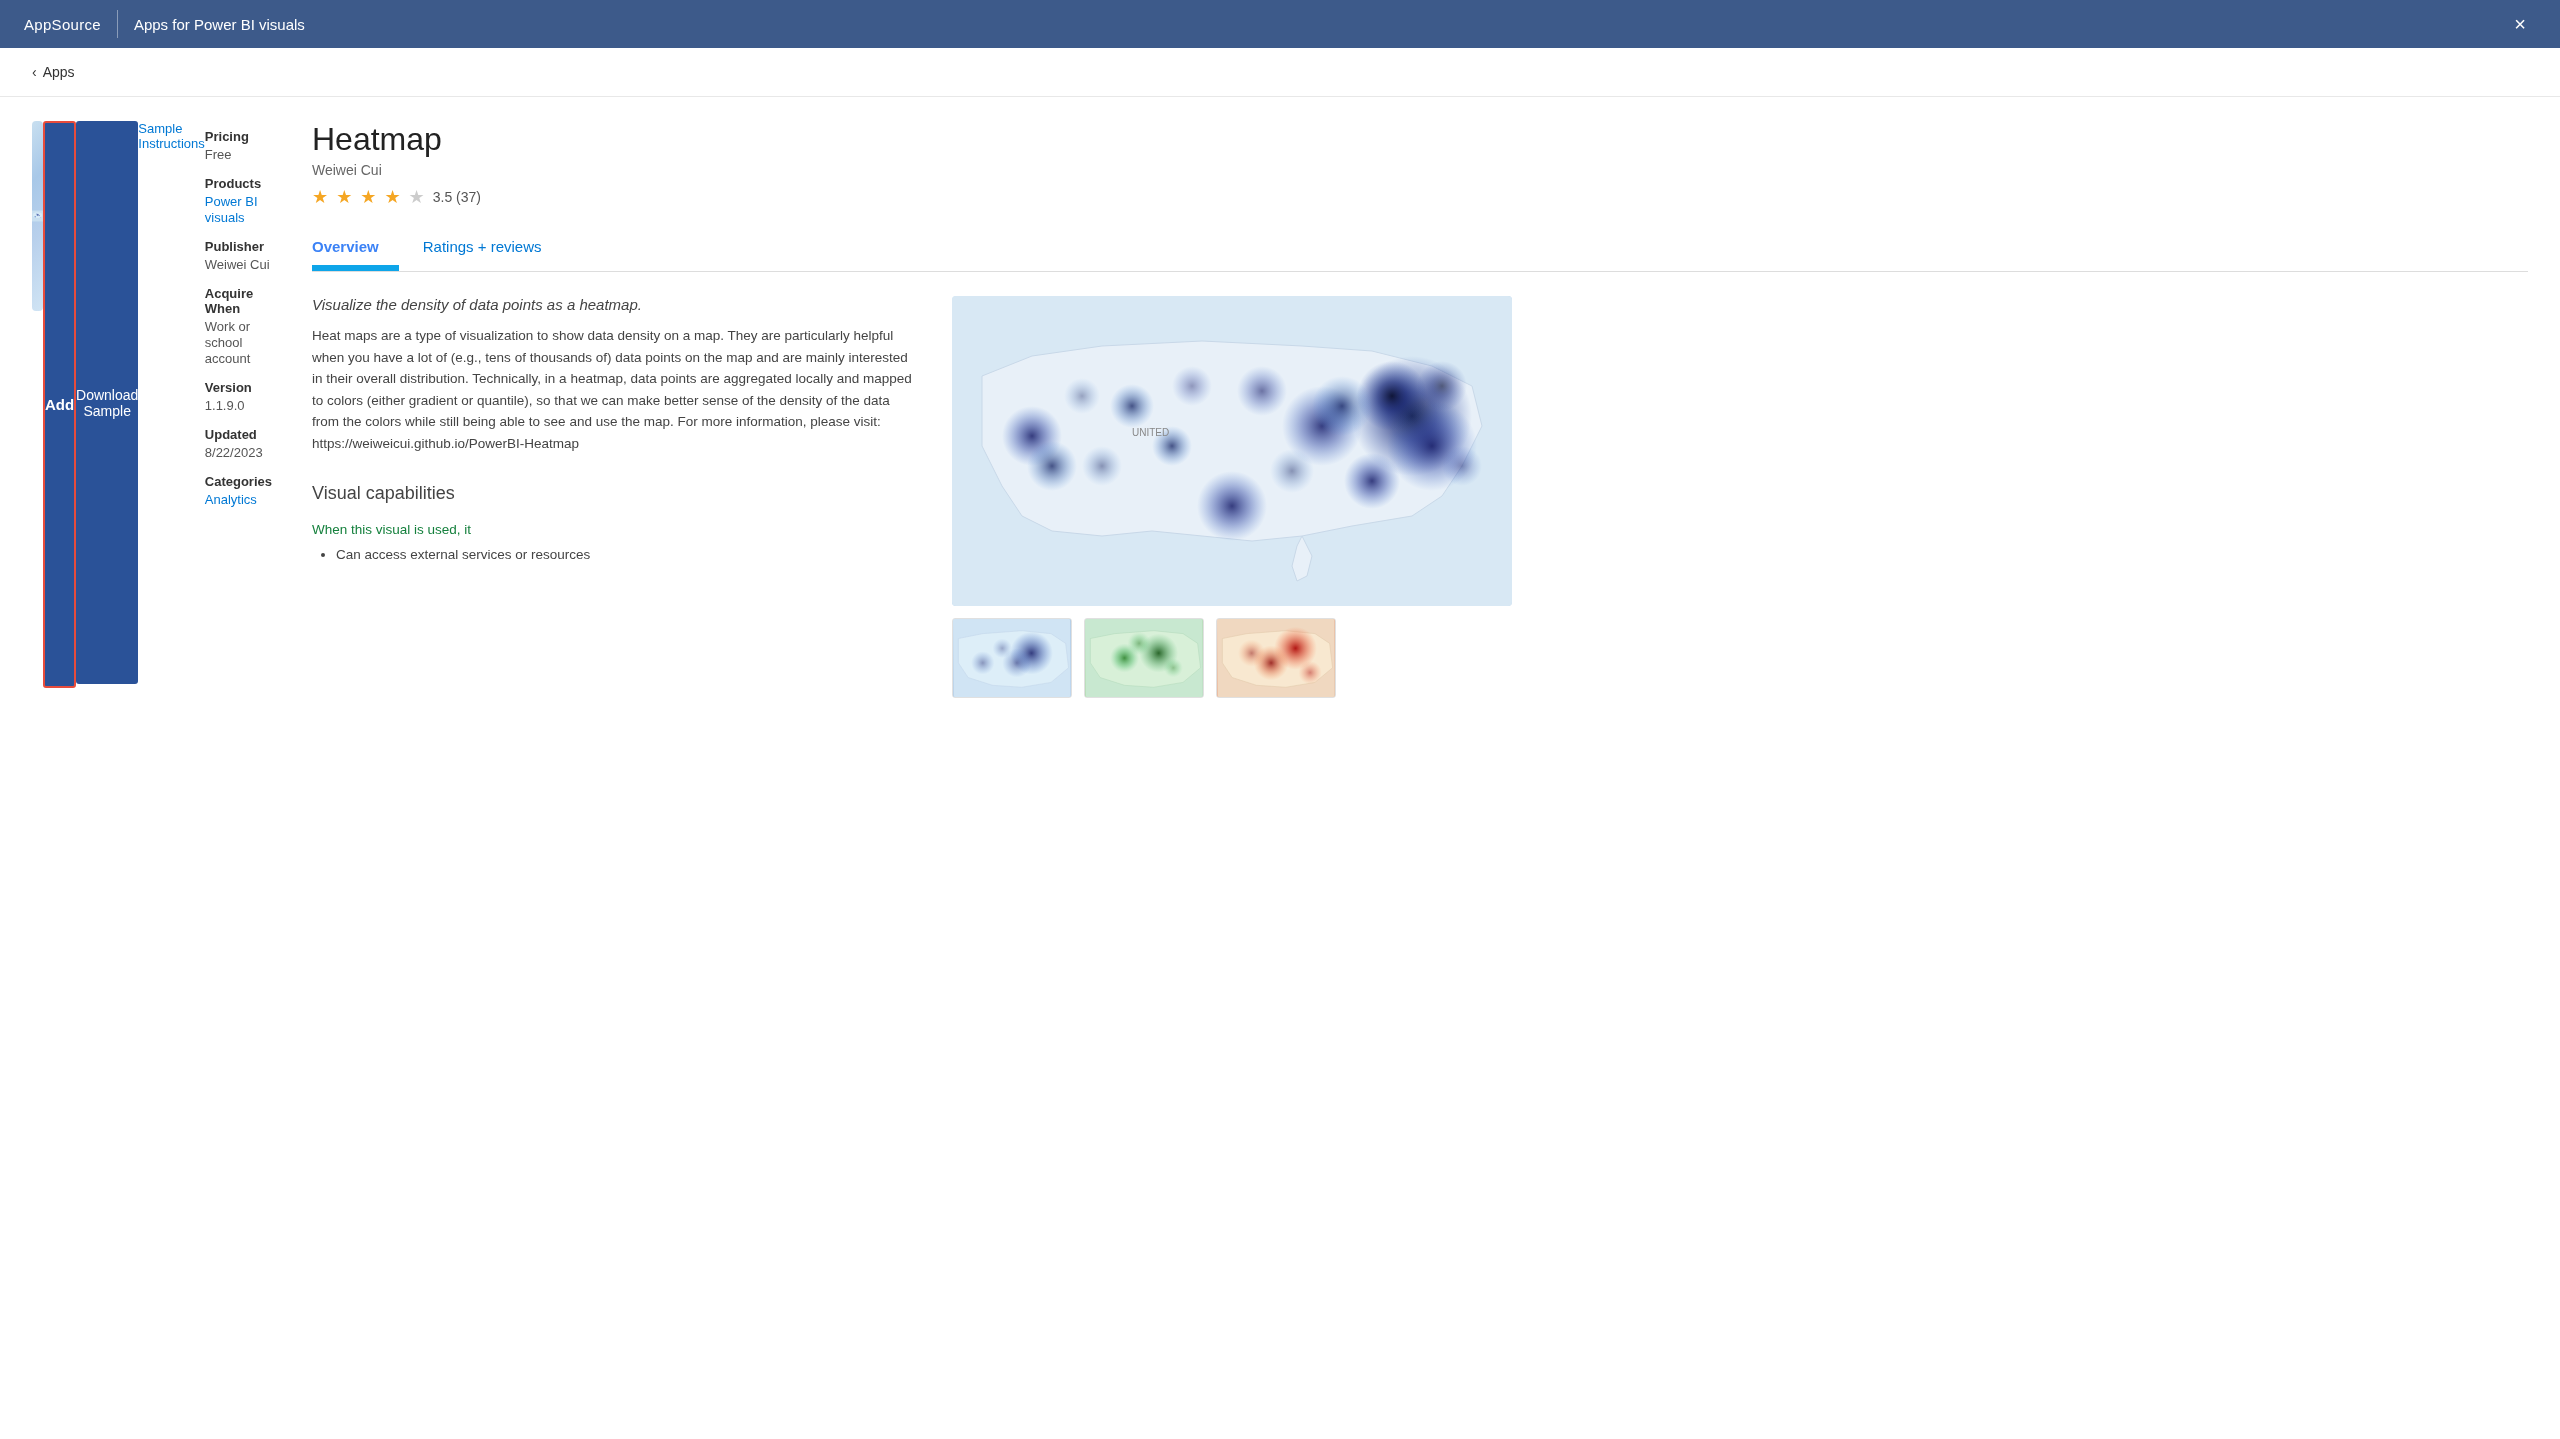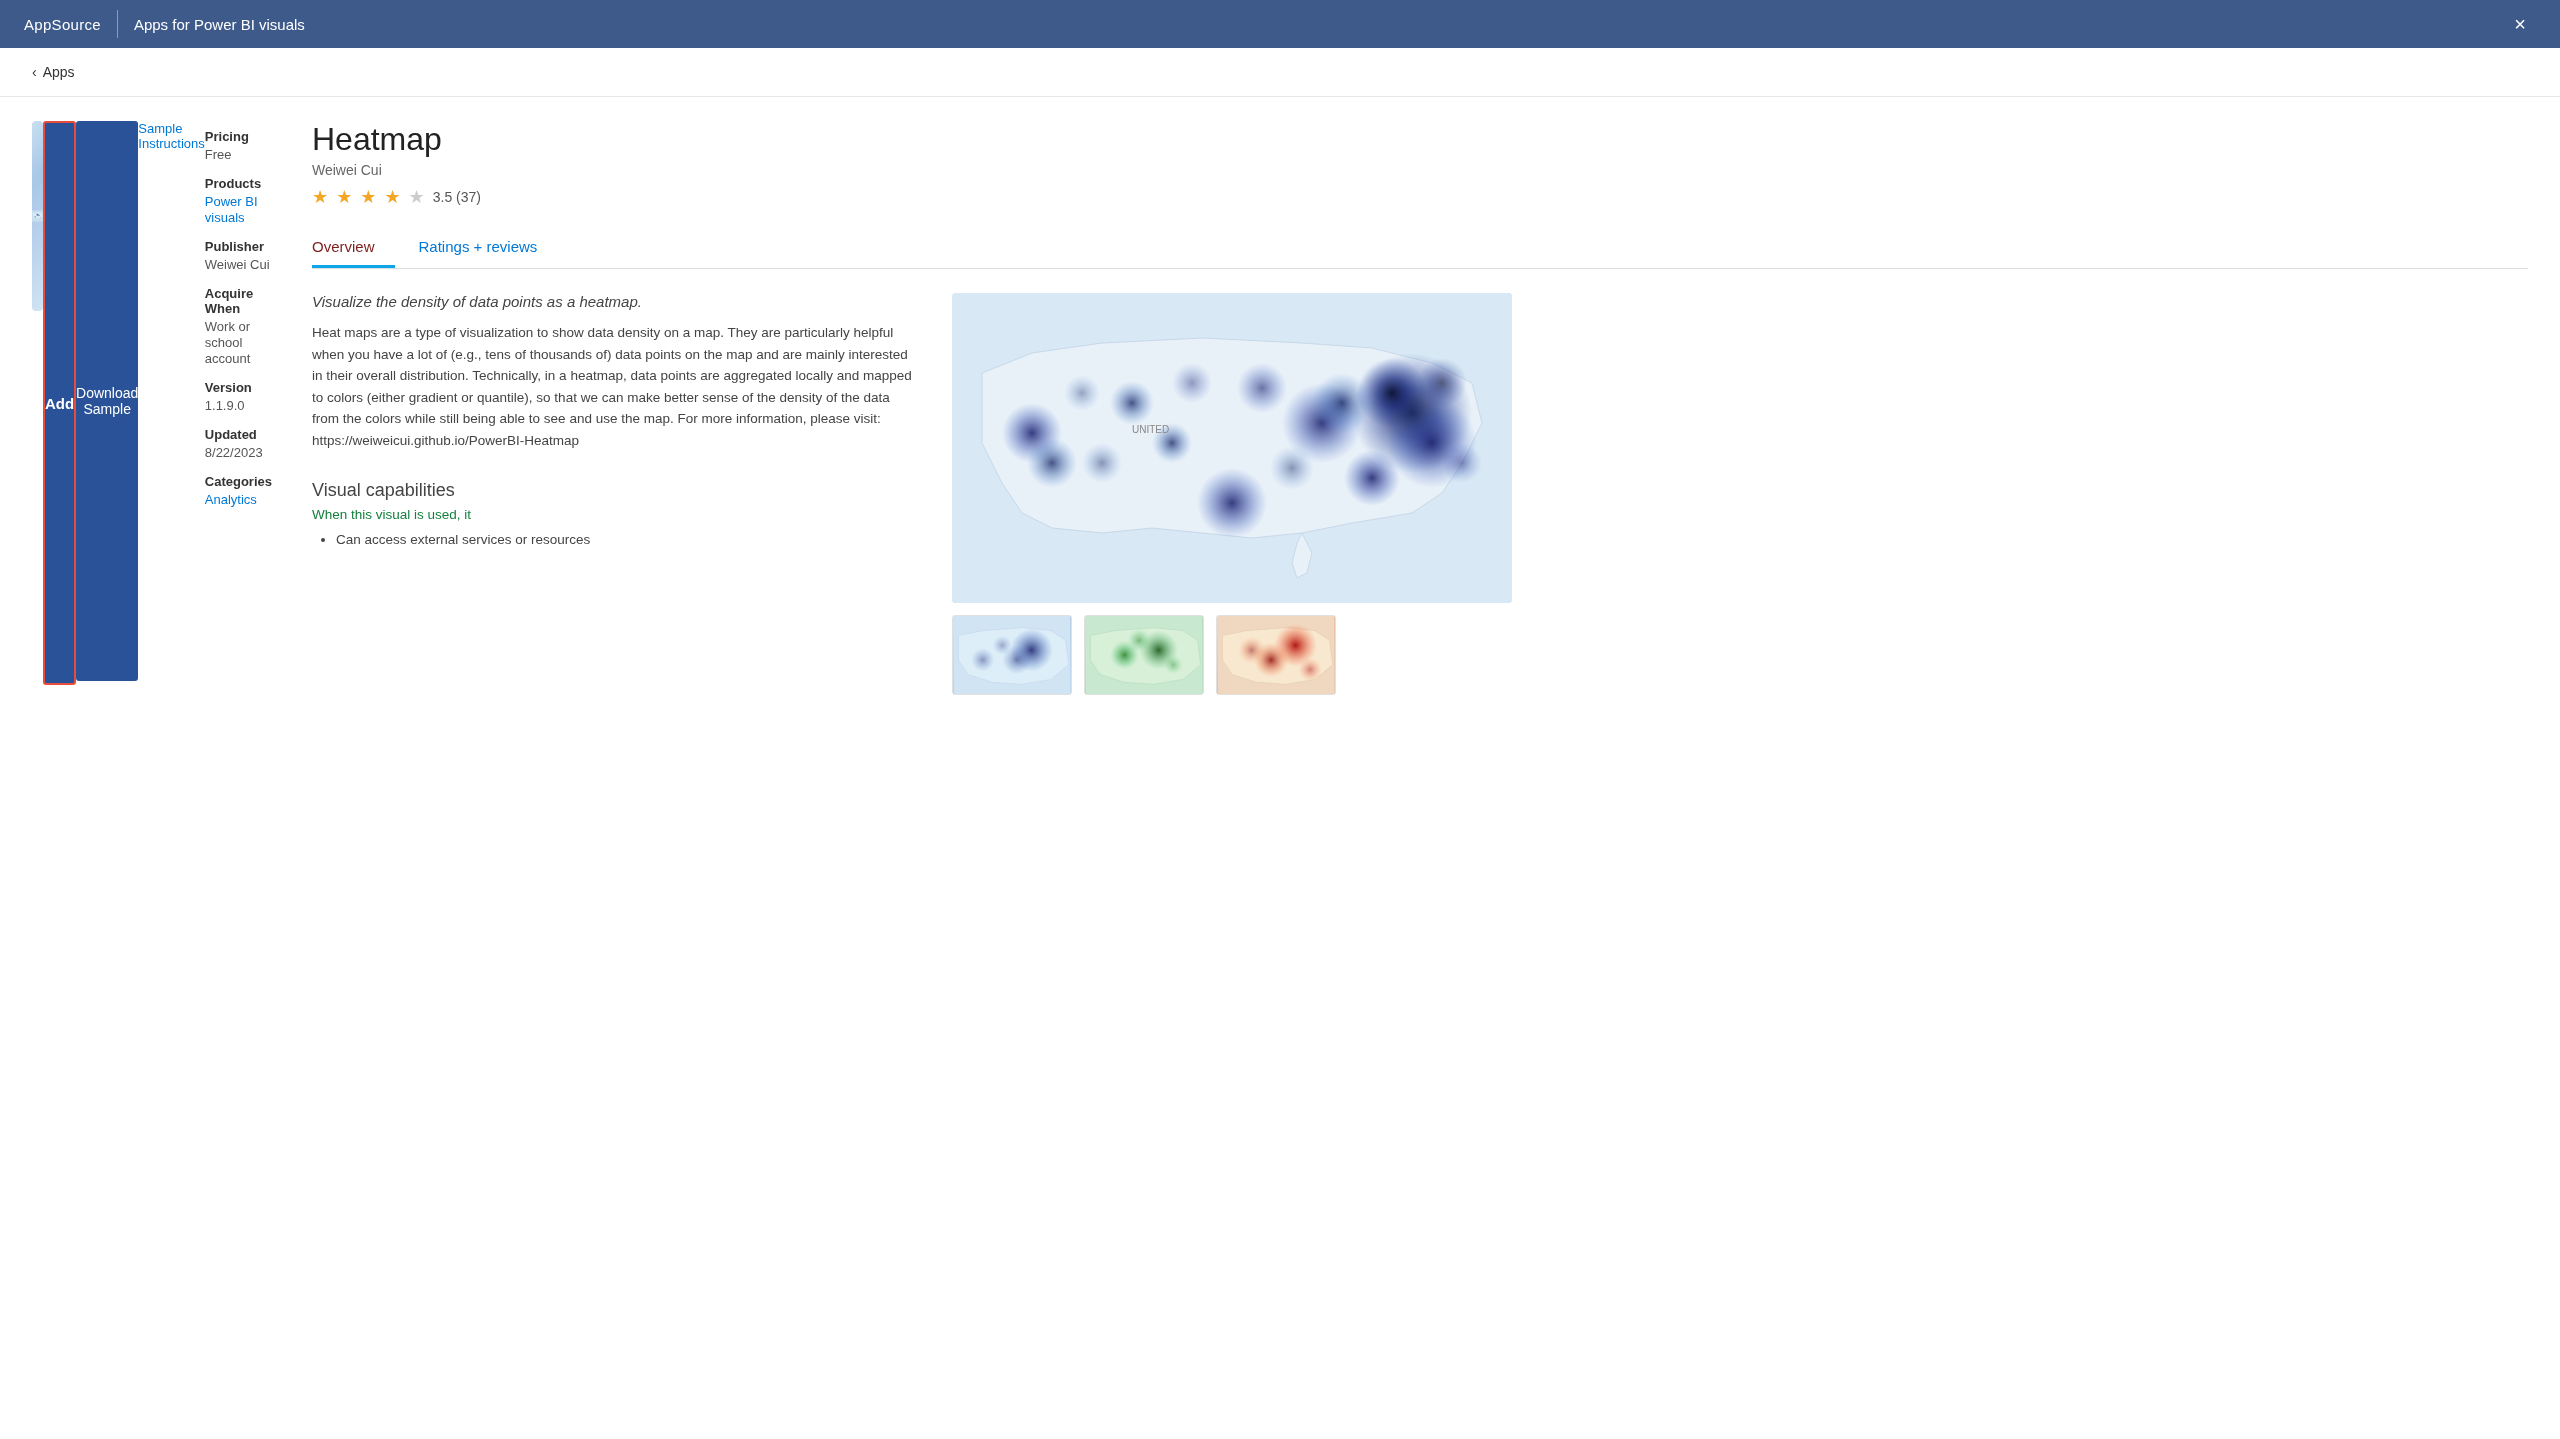--- a/index.html
+++ b/index.html
@@ -201,23 +201,23 @@
     .tab {
       padding: 10px 20px 10px 0;
       font-size: 15px;
       cursor: pointer;
       color: #666;
       border-bottom: 3px solid transparent;
       margin-right: 24px;
     }
 
     .tab.active {
-      color: #7f1d1d;
-      font-weight: 400;
-      border-bottom: 3px solid #0ea5e9;
+      color: #3b82f6;
+      font-weight: 700;
+      border-bottom: 6px solid #0ea5e9;
     }
 
     .tab.link-style {
       color: #0078d4;
     }
 
     
     .content-area {
       display: flex;
       gap: 40px;
@@ -239,21 +239,21 @@
       font-size: 13.5px;
       color: #444;
       line-height: 1.6;
       margin-bottom: 28px;
     }
 
     .visual-capabilities-title {
       font-size: 18px;
       font-weight: 300;
       color: #444;
-      margin-bottom: 6px;
+      margin-bottom: 18px;
     }
 
     .visual-capabilities-subtitle {
       font-size: 13.5px;
       color: #15803d;
       margin-bottom: 10px;
     }
 
     .capabilities-list {
       list-style: disc;

